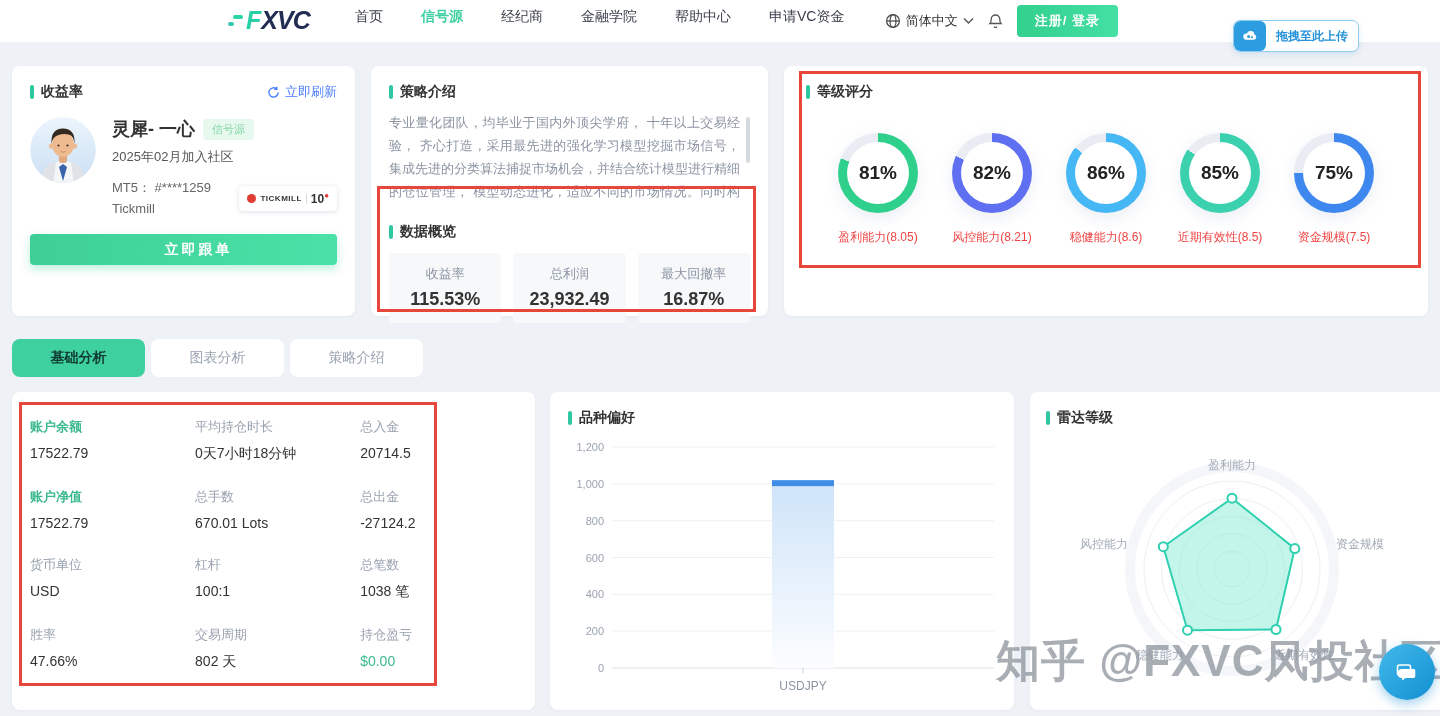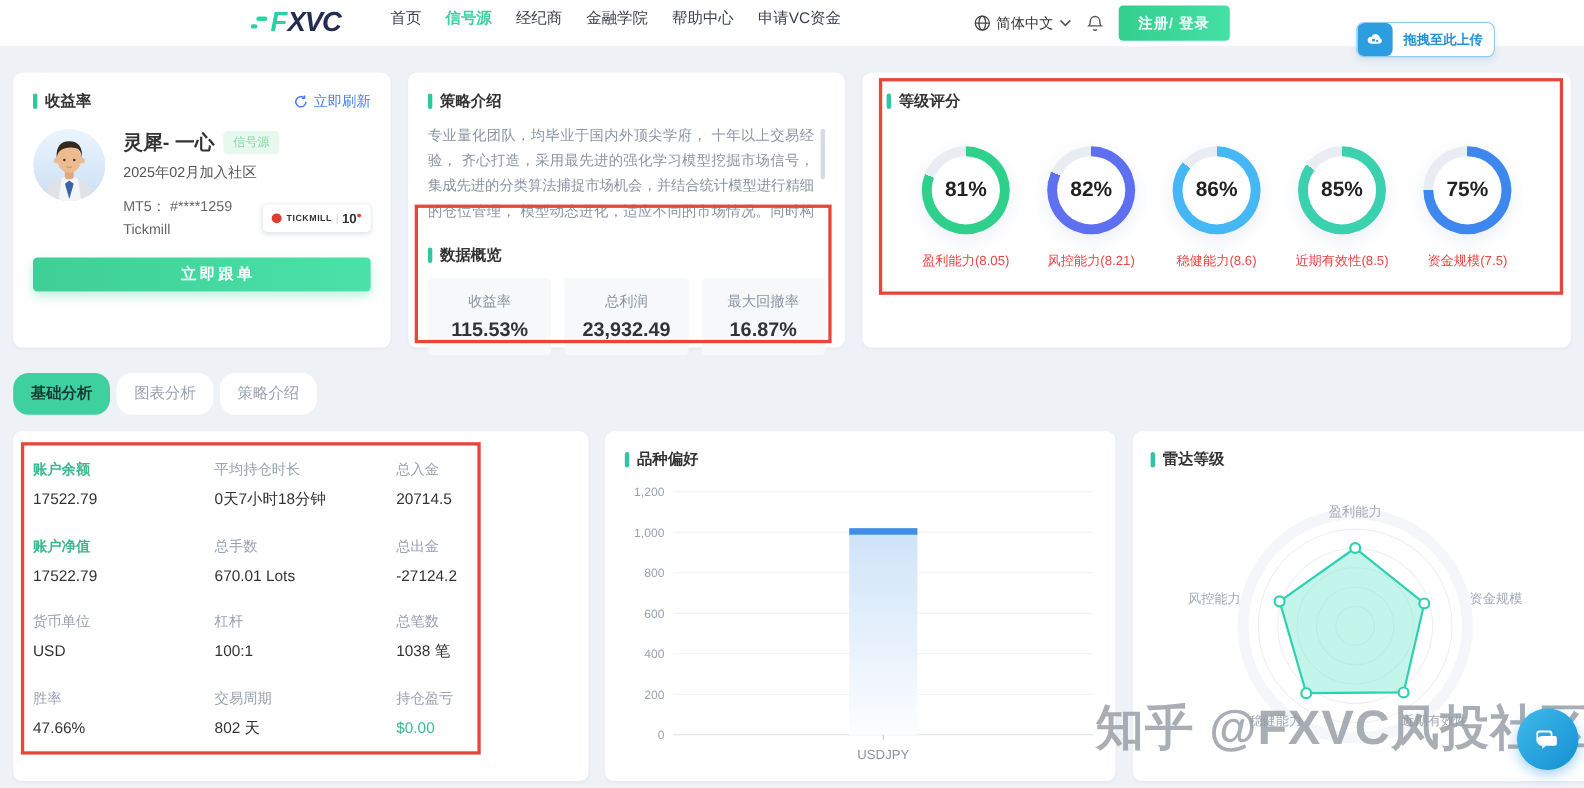--- a/index.html
+++ b/index.html
@@ -5,21 +5,21 @@
   html,body{margin:0;padding:0;}
   body{width:1440px;height:716px;background:#eef1f6;font-family:"Liberation Sans","DejaVu Sans",sans-serif;position:relative;overflow:hidden;color:#333;}
   
   .navbar{position:absolute;left:0;top:0;width:1440px;height:42px;background:#fff;display:flex;align-items:center;z-index:10;}
   .logo{position:absolute;left:233px;top:6px;display:flex;align-items:center;font-style:italic;font-weight:900;font-size:25px;letter-spacing:-1px;}
   .logo .dots{display:inline-flex;flex-direction:column;gap:3px;margin-right:3px;}
   .logo .dots i{width:10px;height:4px;border-radius:2px;background:#2bd3a5;display:block;}
   .logo .dots i:nth-child(2){width:6px;margin-left:-5px;background:#35c9b0;}
   .logo-f{color:#27d0a5;margin-right:1px;}
   .logo-xvc{color:#232c52;}
-  .nav-menu{position:absolute;left:355px;top:0;height:34px;display:flex;align-items:center;gap:22px;}
+  .nav-menu{position:absolute;left:355px;top:0;height:34px;display:flex;align-items:center;gap:38px;}
   .nav-item{font-size:14px;color:#3a3f4a;cursor:pointer;white-space:nowrap;}
   .nav-item.active{color:#3ed0a2;font-weight:bold;}
   .nav-right{position:absolute;right:322px;top:0;height:42px;display:flex;align-items:center;gap:13px;}
   .lang{display:flex;align-items:center;gap:5px;font-size:13px;color:#333;cursor:pointer;}
   .icon-svg{display:inline-block;vertical-align:middle;}
   .register-btn{background:linear-gradient(90deg,#33cf8e,#44e0a4);color:#fff;font-size:13px;font-weight:bold;padding:7px 18px;border-radius:4px;border:none;cursor:pointer;letter-spacing:1px;}
   
   .upload-chip{position:absolute;left:1233px;top:20px;height:30px;display:flex;align-items:center;background:#fff;border:1px solid #8fccf2;border-radius:7px;z-index:20;cursor:pointer;overflow:hidden;box-shadow:0 2px 6px rgba(40,130,200,.15);}
   .upload-chip .uc-icon{width:32px;height:30px;background:#2b9de0;display:flex;align-items:center;justify-content:center;border-radius:6px;}
   .upload-chip .uc-label{padding:0 10px;font-size:12px;font-weight:bold;color:#2492d8;white-space:nowrap;}
@@ -59,21 +59,21 @@
   
   #card-rating{left:784px;top:66px;width:644px;height:250px;padding:17px 22px;box-sizing:border-box;}
   .gauges{display:flex;justify-content:space-between;padding:0 16px;margin-top:32px;}
   .gauge{display:flex;flex-direction:column;align-items:center;width:112px;}
   .ring{position:relative;width:80px;height:80px;border-radius:50%;filter:drop-shadow(0 5px 8px rgba(80,110,160,.12));}
   .ring::after{content:'';position:absolute;inset:9px;background:#fff;border-radius:50%;}
   .ring .pct{position:absolute;inset:0;display:flex;align-items:center;justify-content:center;font-size:19px;font-weight:700;color:#222;z-index:2;}
   .g-label{margin-top:16px;font-size:12px;color:#ef4444;white-space:nowrap;}
   
   .tabs{position:absolute;left:12px;top:339px;display:flex;gap:6px;z-index:2;}
-  .tab{width:88px;height:38px;border:none;border-radius:14px;background:#fff;color:#9aa3b1;font-size:14px;cursor:pointer;}
+  .tab{width:133px;height:38px;border:none;border-radius:8px;background:#fff;color:#9aa3b1;font-size:14px;cursor:pointer;}
   .tab.active{background:#3fd0a0;color:#123b32;font-weight:bold;}
   
   #card-stats{left:12px;top:392px;width:523px;height:318px;padding:26px 18px;box-sizing:border-box;}
   .stats-grid{display:grid;grid-template-columns:1fr 1fr 0.95fr;row-gap:25px;}
   .stat-cell .lbl{font-size:13px;color:#99a2b0;}
   .stat-cell .val{font-size:14px;color:#333;margin-top:9px;}
   .stat-cell .green{color:#3cb98f;}
   .stat-cell .lbl.green{font-weight:bold;}
   
   #card-bar{left:550px;top:392px;width:464px;height:318px;padding:17px 12px;box-sizing:border-box;}

